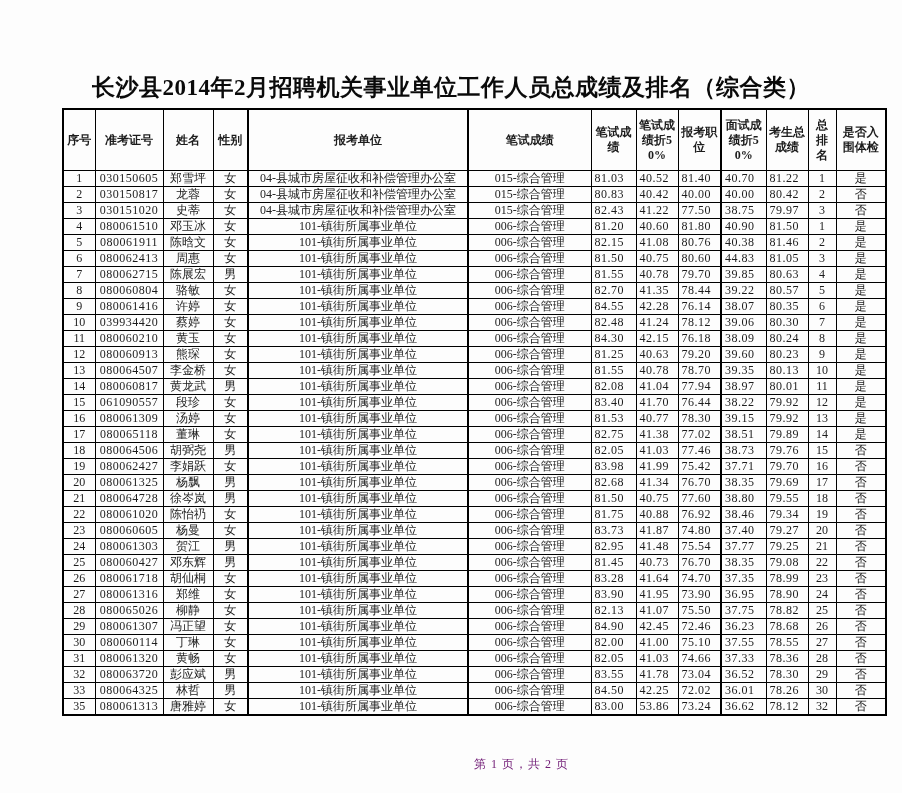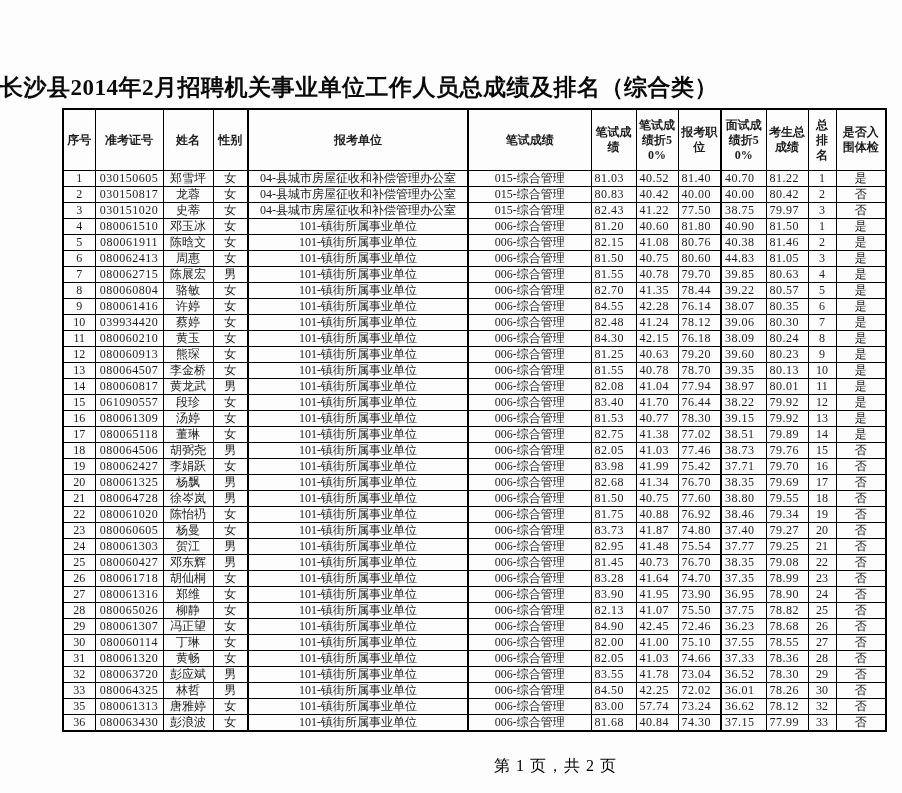--- a/index.html
+++ b/index.html
@@ -16,21 +16,21 @@
     position: relative;
     width: 902px;
     height: 793px;
     background: #fdfdfd;
   }
   .doc-title {
     position: absolute;
     top: 72px;
     left: 0;
     width: 902px;
-    text-align: left;
+    text-align: center;
     font-size: 23px;
     font-weight: bold;
     letter-spacing: 0.5px;
     margin: 0;
     color: #0a0a0a;
     white-space: nowrap;
   }
   table.results {
     position: absolute;
     top: 108px;
@@ -72,24 +72,24 @@
   table.results td.c1 { letter-spacing: 0.5px; margin-left: 24px; }
   table.results td.c6, table.results td.c7, table.results td.c8,
   table.results td.c9, table.results td.c10 {
     text-align: left;
     padding-left: 3px;
     letter-spacing: 0.5px;
   }
   .page-footer {
     position: absolute;
     top: 756px;
-    left: 494px;
-    font-size: 16px;
+    left: 474px;
+    font-size: 12px;
     letter-spacing: 1px;
-    color: #000000;
+    color: #701a75;
   }
 </style>
 </head>
 <body>
 
 <div class="page">
 
   <h1 class="doc-title">长沙县2014年2月招聘机关事业单位工作人员总成绩及排名（综合类）</h1>
 
   <table class="results">
@@ -622,40 +622,25 @@
           <td class="c12">否</td>
         </tr>
         <tr>
           <td class="c0">35</td>
           <td class="c1">080061313</td>
           <td class="c2">唐雅婷</td>
           <td class="c3">女</td>
           <td class="c4">101-镇街所属事业单位</td>
           <td class="c5">006-综合管理</td>
           <td class="c6">83.00</td>
-          <td class="c7">57.74</td>
+          <td class="c7">53.86</td>
           <td class="c8">73.24</td>
           <td class="c9">36.62</td>
           <td class="c10">78.12</td>
           <td class="c11">32</td>
-          <td class="c12">否</td>
-        </tr>
-        <tr>
-          <td class="c0">36</td>
-          <td class="c1">080063430</td>
-          <td class="c2">彭浪波</td>
-          <td class="c3">女</td>
-          <td class="c4">101-镇街所属事业单位</td>
-          <td class="c5">006-综合管理</td>
-          <td class="c6">81.68</td>
-          <td class="c7">40.84</td>
-          <td class="c8">74.30</td>
-          <td class="c9">37.15</td>
-          <td class="c10">77.99</td>
-          <td class="c11">33</td>
           <td class="c12">否</td>
         </tr>
       </tbody>
   </table>
 
   <div class="page-footer">第 1 页，共 2 页</div>
 
 </div>
 
 </body></html>

